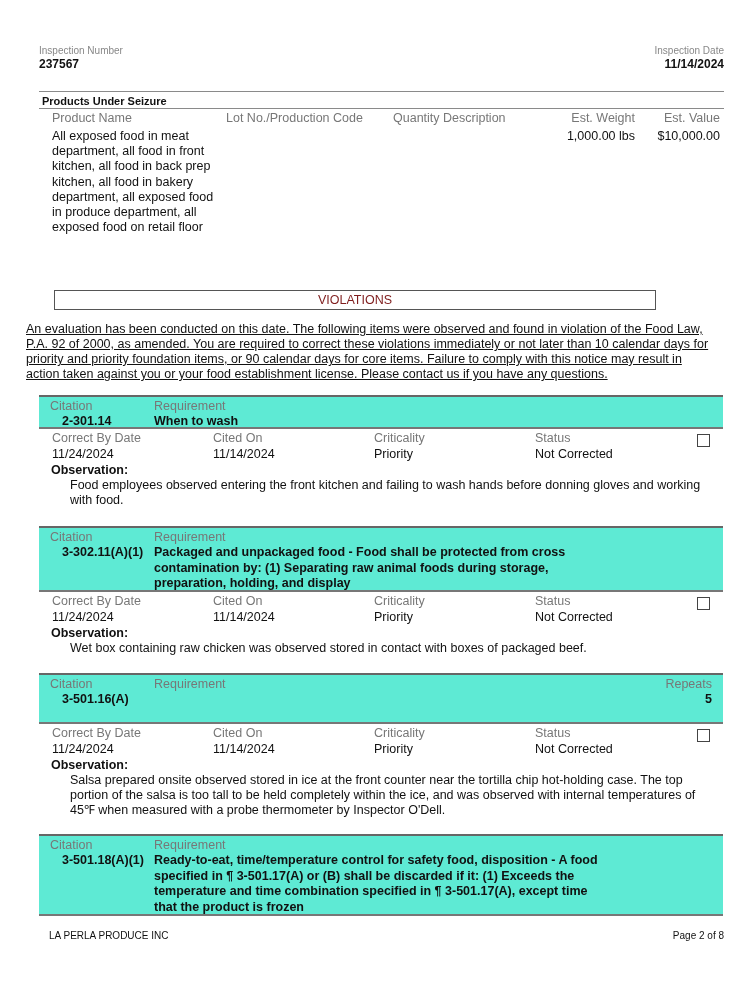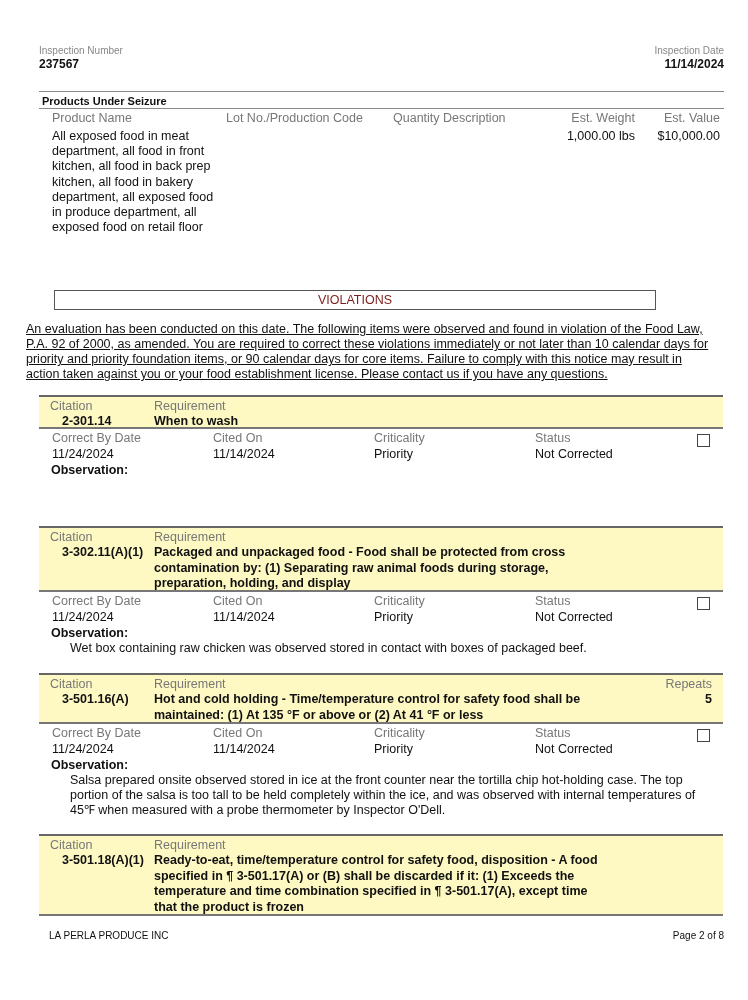--- a/index.html
+++ b/index.html
@@ -24,21 +24,21 @@
     #product-name { position: absolute; left: 52px; top: 129px; width: 170px; font-size: 12.5px; line-height: 15.2px; color: #111; }
     #product-weight { position: absolute; right: 113px; top: 129px; font-size: 12.5px; color: #111; text-align: right; }
     #product-value { position: absolute; right: 28px; top: 129px; font-size: 12.5px; color: #111; text-align: right; }
 
     
     #violations-banner { position: absolute; left: 54px; top: 290px; width: 602px; height: 20px; border: 1px solid #555; text-align: center; font-size: 12.5px; line-height: 18px; color: #7f1d1d; }
     #intro-text { position: absolute; left: 26px; top: 322px; width: 690px; font-size: 12.5px; line-height: 15px; color: #111; text-decoration: underline; }
 
     
     .violation { position: absolute; left: 39px; width: 684px; }
-    .v-head { background: #fef9c3; border-top: 2px solid #666; border-bottom: 2px solid #777; position: relative; }
+    .v-head { background: #5eead4; border-top: 2px solid #666; border-bottom: 2px solid #777; position: relative; }
     .v-head .c-label { position: absolute; left: 11px; top: 2px; font-size: 12.5px; color: #777; }
     .v-head .r-label { position: absolute; left: 115px; top: 2px; font-size: 12.5px; color: #777; }
     .v-head .c-val { position: absolute; left: 11px; top: 17px; font-size: 12.5px; font-weight: bold; color: #111; margin-left: 12px; }
     .v-head .r-val { position: absolute; left: 115px; top: 17px; width: 450px; font-size: 12.5px; font-weight: bold; line-height: 15.5px; color: #111; }
     .v-head .rep-label { position: absolute; right: 11px; top: 2px; font-size: 12.5px; color: #777; text-align: right; }
     .v-head .rep-val { position: absolute; right: 11px; top: 17px; font-size: 12.5px; font-weight: bold; color: #111; text-align: right; }
 
     .v-meta { position: relative; height: 34px; }
     .v-meta .m { position: absolute; top: 2px; font-size: 12.5px; color: #777; }
     .v-meta .mv { position: absolute; top: 18px; font-size: 12.5px; color: #111; }
@@ -90,20 +90,21 @@
     <div class="m col2">Cited On</div>
     <div class="m col3">Criticality</div>
     <div class="m col4">Status</div>
     <div class="mv col1">11/24/2024</div>
     <div class="mv col2">11/14/2024</div>
     <div class="mv col3">Priority</div>
     <div class="mv col4">Not Corrected</div>
     <div class="checkbox"></div>
   </div>
   <div class="obs-label">Observation:</div>
+  <div class="obs-text">Food employees observed entering the front kitchen and failing to wash hands before donning gloves and working with food.</div>
 </div>
 
 <div class="violation" style="top:526px;">
   <div class="v-head" style="height:66px;">
     <div class="c-label">Citation</div>
     <div class="r-label">Requirement</div>
     <div class="c-val">3-302.11(A)(1)</div>
     <div class="r-val">Packaged and unpackaged food - Food shall be protected from cross contamination by: (1) Separating raw animal foods during storage, preparation, holding, and display</div>
   </div>
   <div class="v-meta">
@@ -120,21 +121,20 @@
   <div class="obs-label">Observation:</div>
   <div class="obs-text">Wet box containing raw chicken was observed stored in contact with boxes of packaged beef.</div>
 </div>
 
 <div class="violation" style="top:673px;">
   <div class="v-head" style="height:51px;">
     <div class="c-label">Citation</div>
     <div class="r-label">Requirement</div>
     <div class="rep-label">Repeats</div>
     <div class="c-val">3-501.16(A)</div>
-    <div class="r-val">Hot and cold holding - Time/temperature control for safety food shall be maintained: (1) At 135 °F or above or (2) At 41 °F or less</div>
     <div class="rep-val">5</div>
   </div>
   <div class="v-meta">
     <div class="m col1">Correct By Date</div>
     <div class="m col2">Cited On</div>
     <div class="m col3">Criticality</div>
     <div class="m col4">Status</div>
     <div class="mv col1">11/24/2024</div>
     <div class="mv col2">11/14/2024</div>
     <div class="mv col3">Priority</div>

